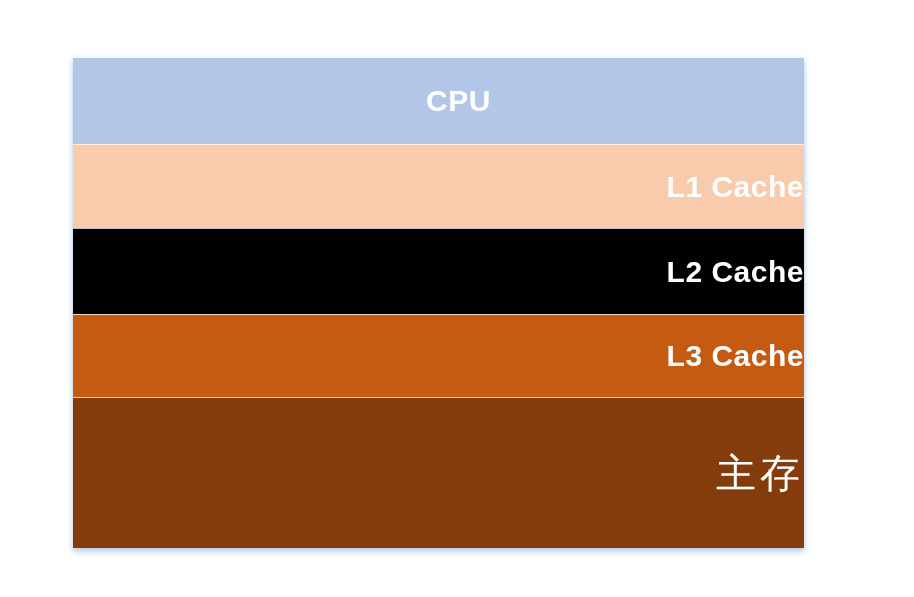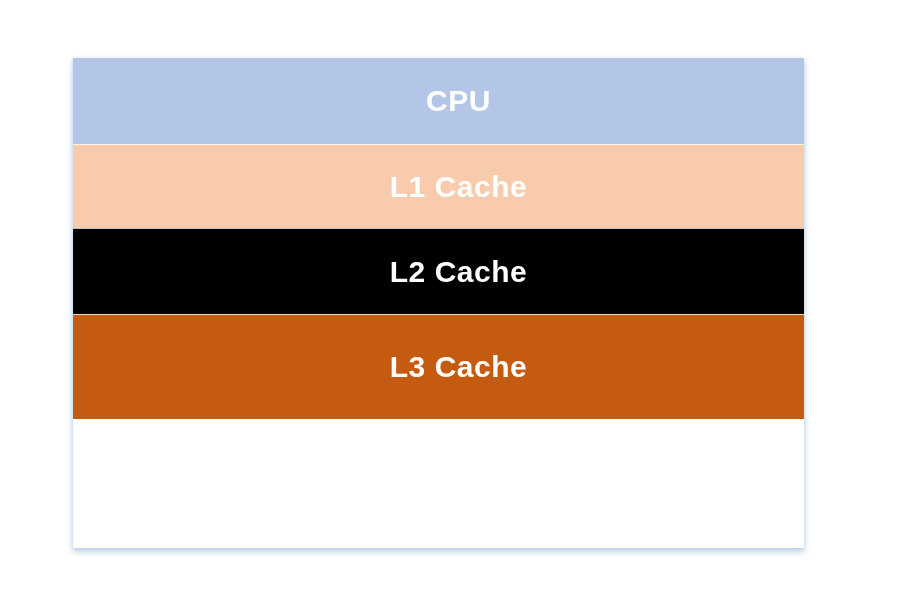--- a/index.html
+++ b/index.html
@@ -29,25 +29,26 @@
   .layer {
     box-sizing: border-box;
     display: flex;
     align-items: center;
     justify-content: center;
     flex: 0 0 auto;
     padding-left: 40px;
   }
   .layer + .layer {
     border-top: 1px solid rgba(255, 255, 255, 0.75);
+    justify-content: flex-end;
   }
   .layer-cpu  { height: 86px;  background: #b4c6e7; }
   .layer-l1   { height: 84px;  background: #f8cbad; }
   .layer-l2   { height: 86px;  background: #000000; }
-  .layer-l3   { height: 105px;  background: #c55a11; }
+  .layer-l3   { height: 83px;  background: #c55a11; }
   .layer-main { height: 151px; background: #843c0c; }
   .layer-label {
     color: #ffffff;
     font-weight: 700;
     font-size: 30px;
     line-height: 1;
     letter-spacing: 0.5px;
     white-space: nowrap;
   }
   .layer-label.cjk {
@@ -71,15 +72,18 @@
     </div>
 
     <div class="layer layer-l2">
       <span class="layer-label">L2 Cache</span>
     </div>
 
     <div class="layer layer-l3">
       <span class="layer-label">L3 Cache</span>
     </div>
 
+    <div class="layer layer-main">
+      <span class="layer-label cjk">主存</span>
+    </div>
 
   </div>
 </div>
 
 </body></html>

